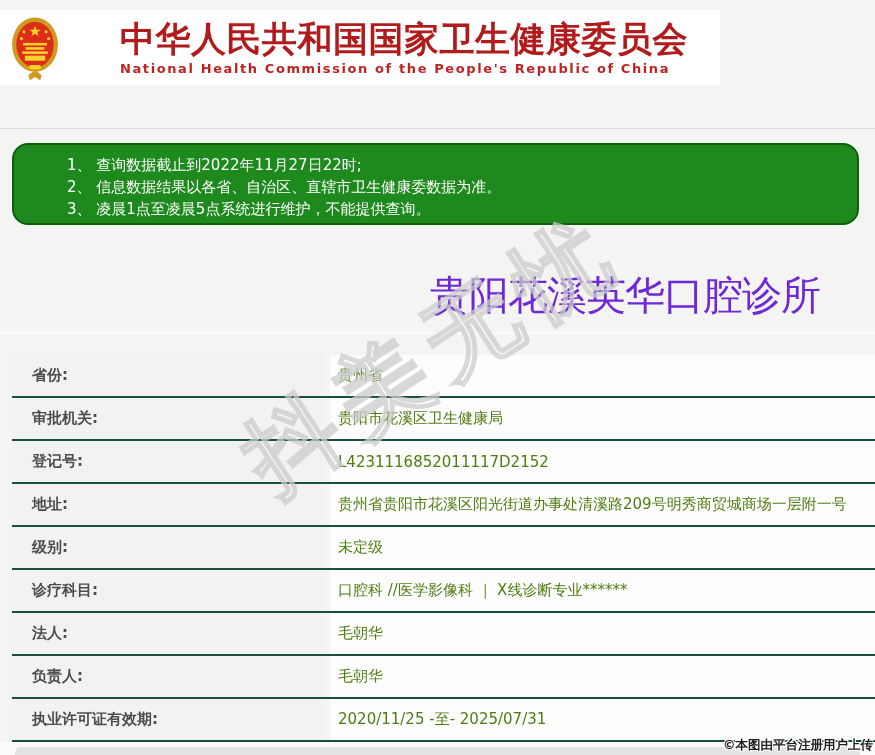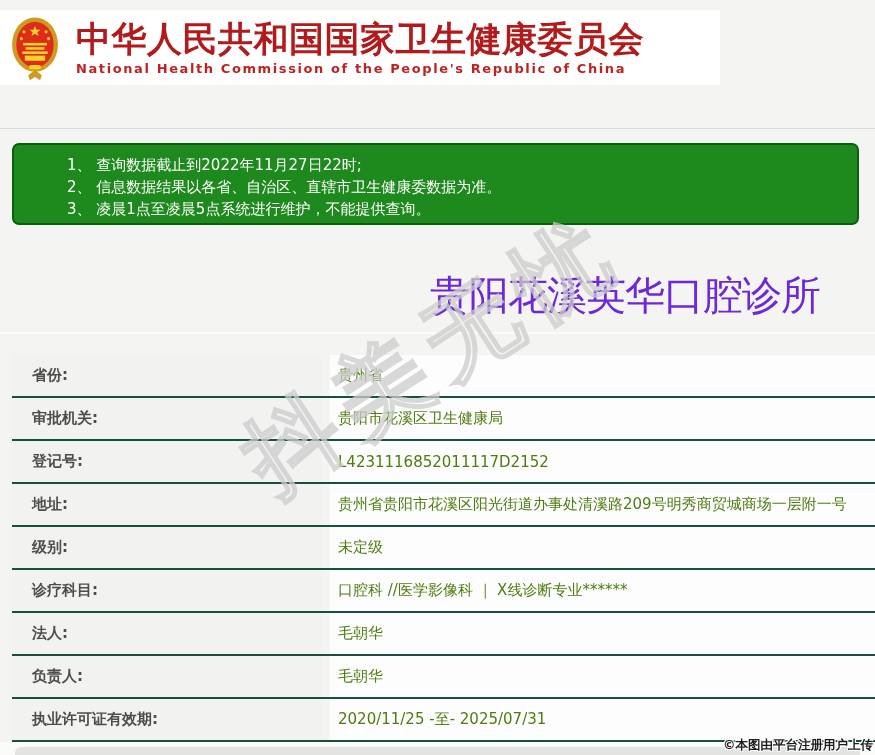--- a/index.html
+++ b/index.html
@@ -4,40 +4,40 @@
 <style>
   html,body{margin:0;padding:0;}
   body{
     width:875px;height:755px;position:relative;overflow:hidden;
     background:#f4f4f2;
     font-family:"DejaVu Sans","Liberation Sans",sans-serif;
   }
   
   .banner{
     position:absolute;left:0;top:10px;width:720px;height:75px;
-    background:#ffffff;display:flex;align-items:center;
+    background:#ffffff;display:flex;align-items:center;gap:44px;
   }
   .emblem{width:54px;height:68px;margin-left:8px;flex:0 0 auto;}
   .banner-text{margin-left:14px;}
   .title-cn{
     font-size:35px;font-weight:bold;color:#b21b1b;
     letter-spacing:0.5px;line-height:40px;white-space:nowrap;
   }
   .title-en{
     font-size:13px;font-weight:bold;color:#c02222;
     letter-spacing:1.6px;margin-top:2px;white-space:nowrap;
   }
   
   .top-divider{
     position:absolute;left:0;top:128px;width:875px;height:1px;background:#d9d9d7;
   }
   
   .notice-box{
     position:absolute;left:12px;top:143px;width:847px;height:82px;
-    background:#1e8a1e;border:2px solid #0a5f0a;border-radius:7px;
+    background:#1e8a1e;border:2px solid #0a5f0a;border-radius:16px;
     box-sizing:border-box;padding:9px 10px 0 53px;
   }
   .notice-line{
     color:#ffffff;font-size:15px;line-height:22px;white-space:nowrap;
   }
   
   .section-divider{
     position:absolute;left:0;top:332px;width:875px;height:2px;background:#fbfbfa;
   }
   

